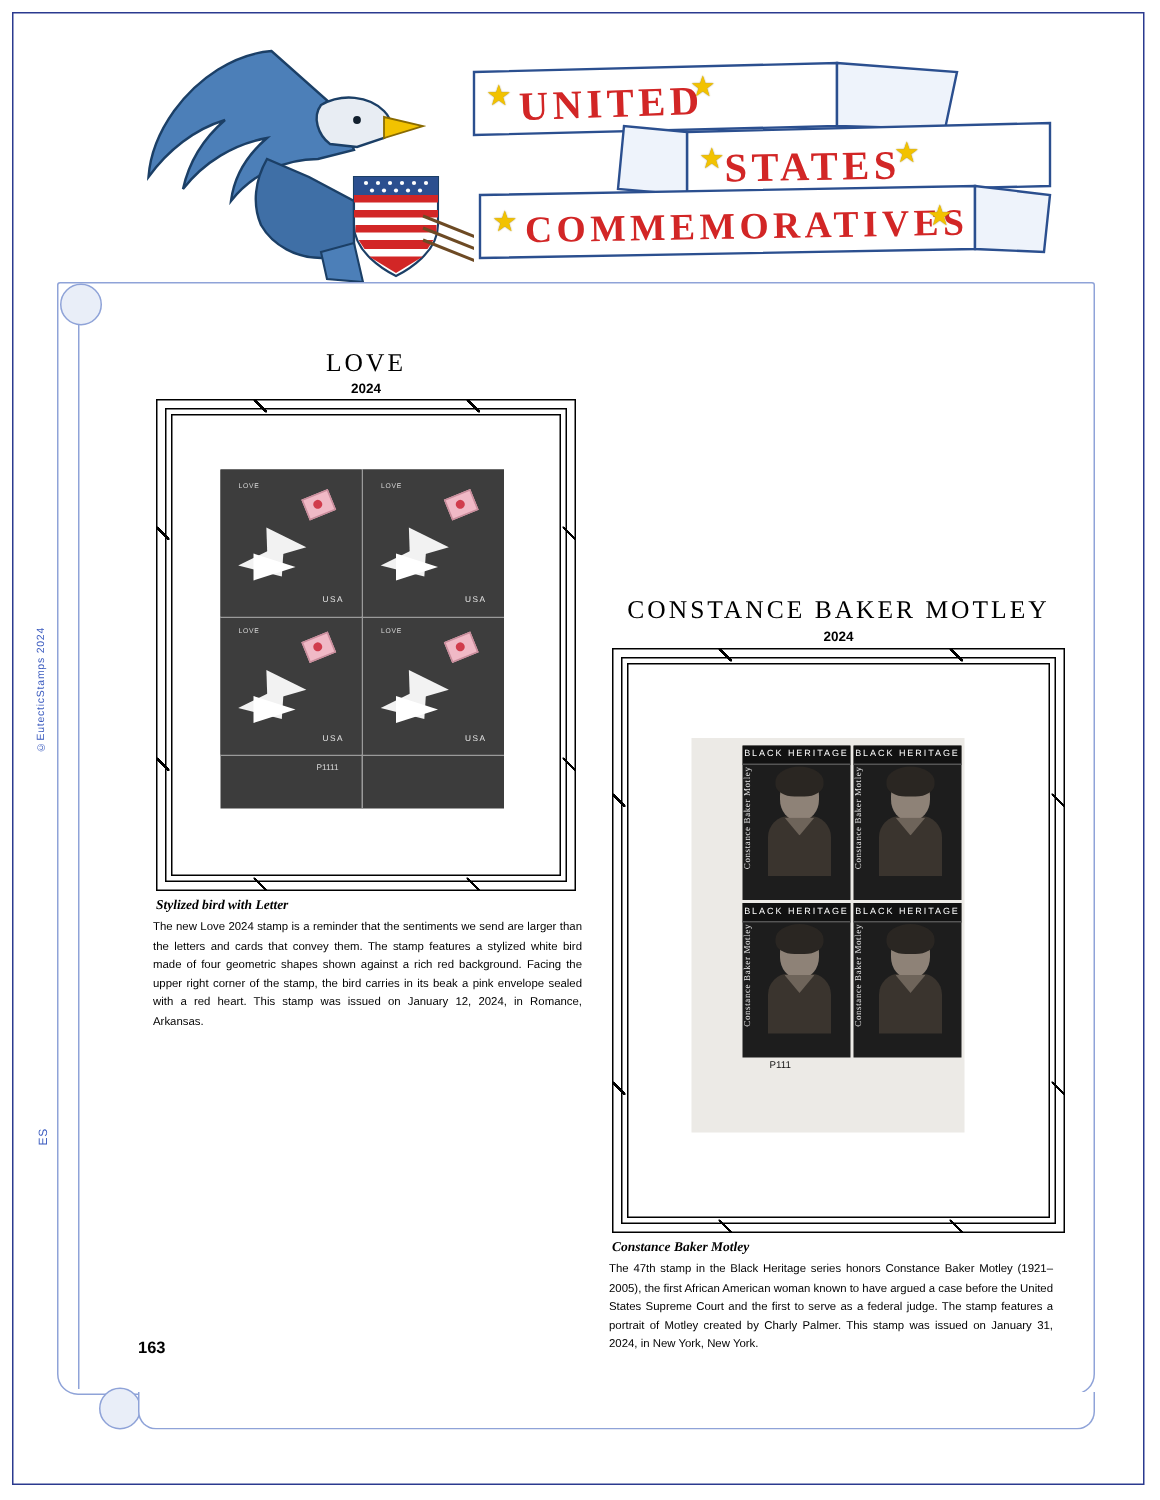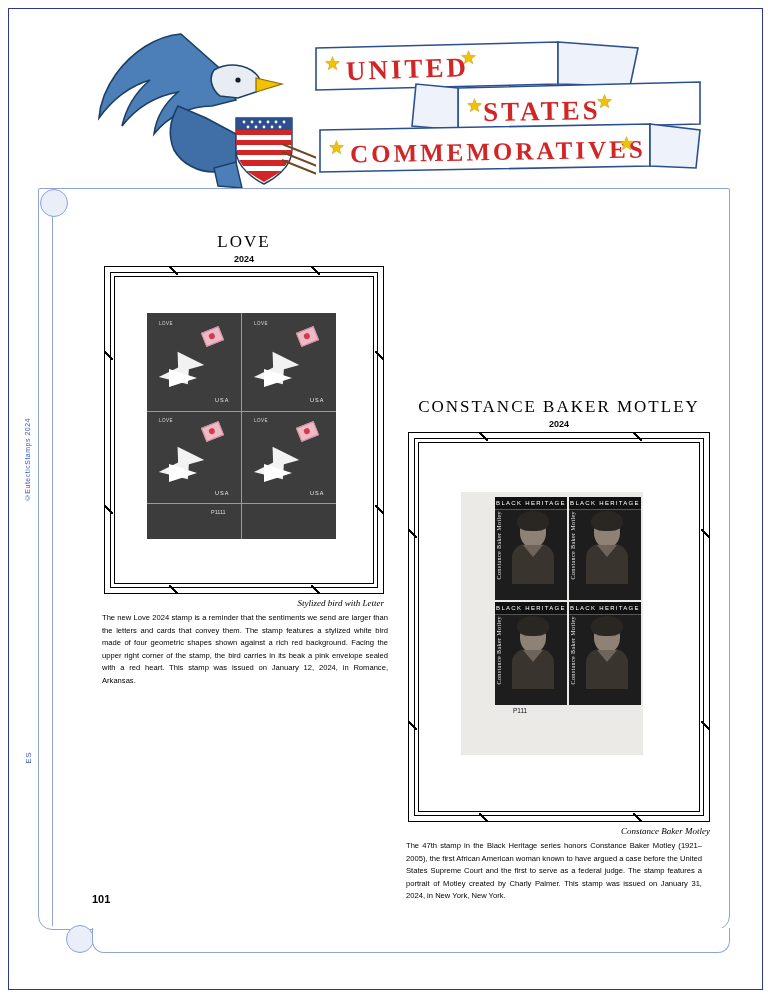--- a/index.html
+++ b/index.html
@@ -167,22 +167,23 @@
     width: 9px; height: 9px;
     background:
       linear-gradient(45deg, transparent 44%, #000 44%, #000 56%, transparent 56%);
   }
 
   .caption {
     position: absolute;
     font-family: "Liberation Serif", serif;
     font-style: italic;
     font-size: 9px;
-    text-align: right;
+    text-align: left;
     color: #000;
+    font-weight: bold;
   }
 
   .descr {
     position: absolute;
     font-family: Liberation Sans, sans-serif;
     font-size: 7.6px;
     line-height: 12.6px;
     color: #000;
     text-align: justify;
   }
@@ -577,15 +578,15 @@
       </div>
     </div>
 
     <div class="m-plate" style="left:52px; top:215px;">P111</div>
   </div>
 
   <div class="caption" style="left:408px; top:826px; width:302px;">Constance Baker Motley</div>
 
   <div class="descr" style="left:406px; top:840px; width:296px;">The 47th stamp in the Black Heritage series honors Constance Baker Motley (1921–2005), the first African American woman known to have argued a case before the United States Supreme Court and the first to serve as a federal judge. The stamp features a portrait of Motley created by Charly Palmer. This stamp was issued on January 31, 2024, in New York, New York.</div>
 
-  <div id="page-number">101</div>
+  <div id="page-number">163</div>
 
 </div>
 
 </body></html>

